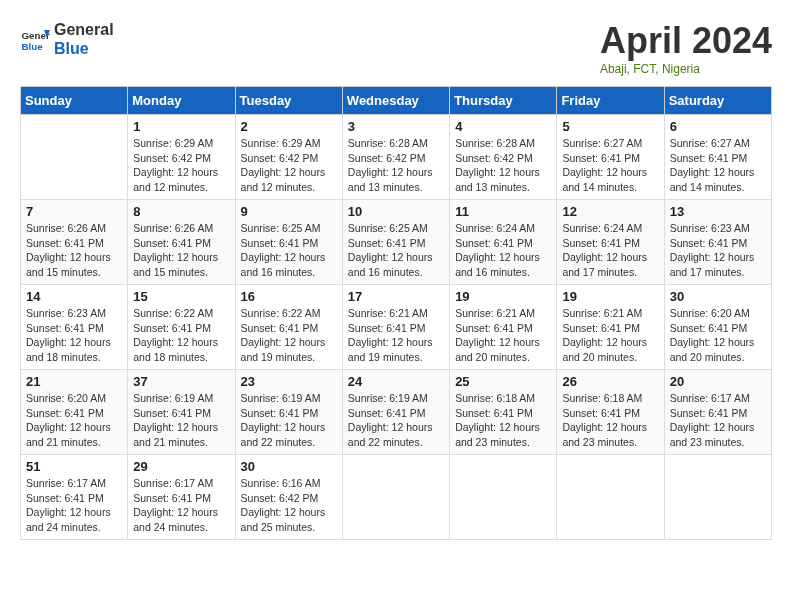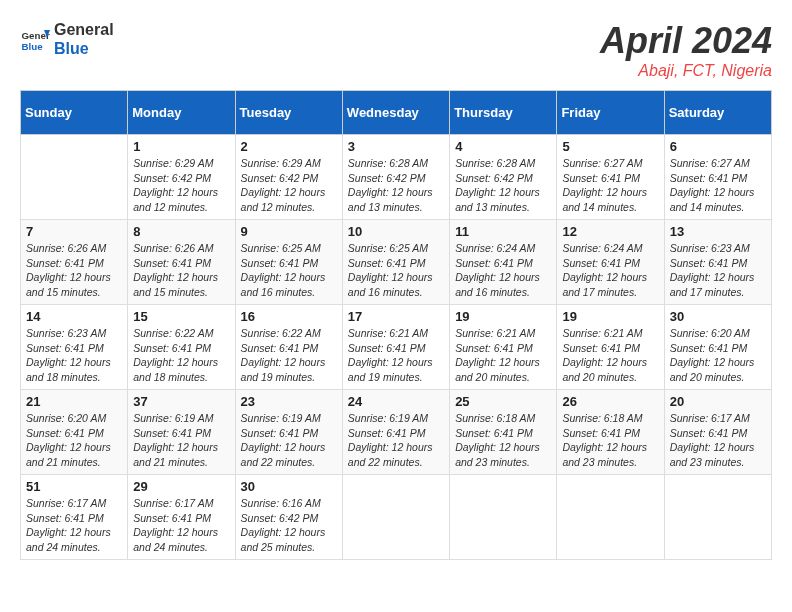--- a/index.html
+++ b/index.html
@@ -19,41 +19,39 @@
     .logo {
       display: flex;
       align-items: center;
       gap: 4px;
     }
     .logo-icon {
       width: 30px;
       height: 30px;
     }
     .title-area {
-      text-align: right;
-      font-style: italic;
     }
     .month-title {
       font-size: 36px;
       font-weight: bold;
       color: #333;
     }
     .location-title {
-      font-size: 16px;
-      color: #ef4444;
+      font-size: 12px;
+      color: #4d7c0f;
     }
     table {
       width: 100%;
       border-collapse: collapse;
       table-layout: fixed;
     }
     thead tr th {
       background-color: #1565c0;
       color: white;
-      padding: 14px 4px;
+      padding: 6px 4px;
       font-size: 13px;
       font-weight: bold;
       text-align: left;
       border: 1px solid #ccc;
     }
     tbody tr td {
       vertical-align: top;
       padding: 4px 5px;
       border: 1px solid #ddd;
       font-size: 11px;
@@ -68,21 +66,20 @@
       font-size: 13px;
       font-weight: bold;
       color: #222;
       display: block;
       margin-bottom: 2px;
     }
     .day-info {
       font-size: 10.5px;
       line-height: 1.4;
       color: #333;
-      font-style: italic;
     }
     .empty-cell {
       background: #fff !important;
     }
   </style>
 </head>
 <body>
 
 <div class="header-area">
   <div class="logo">

